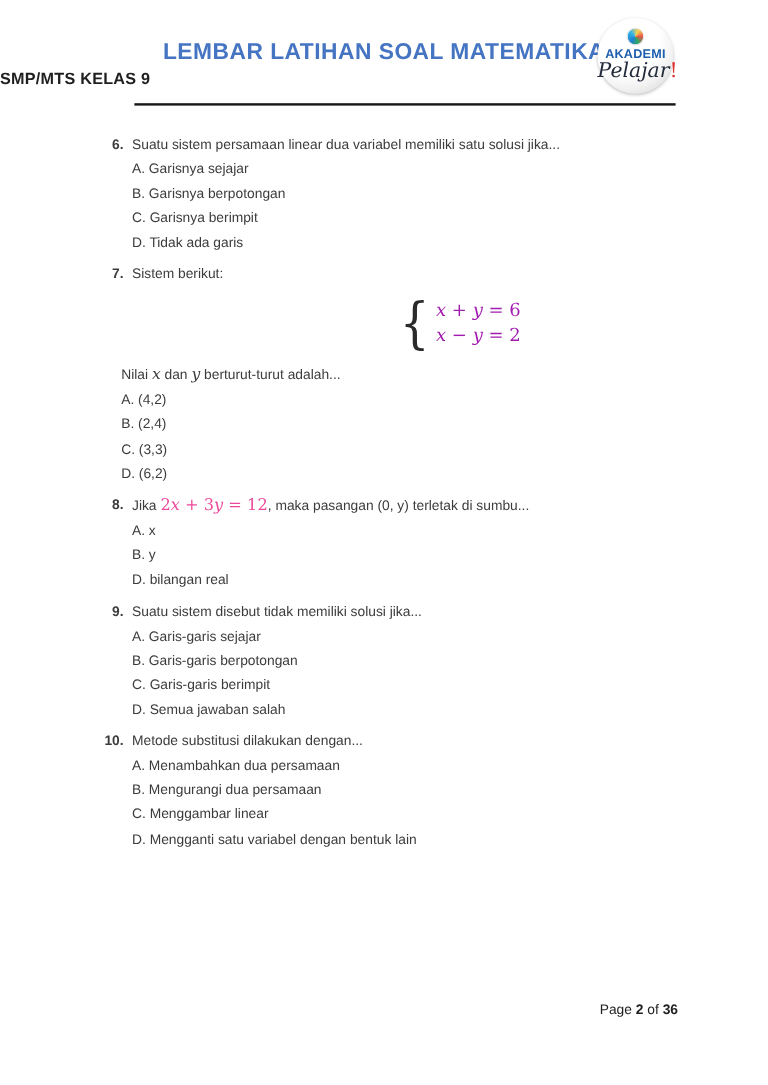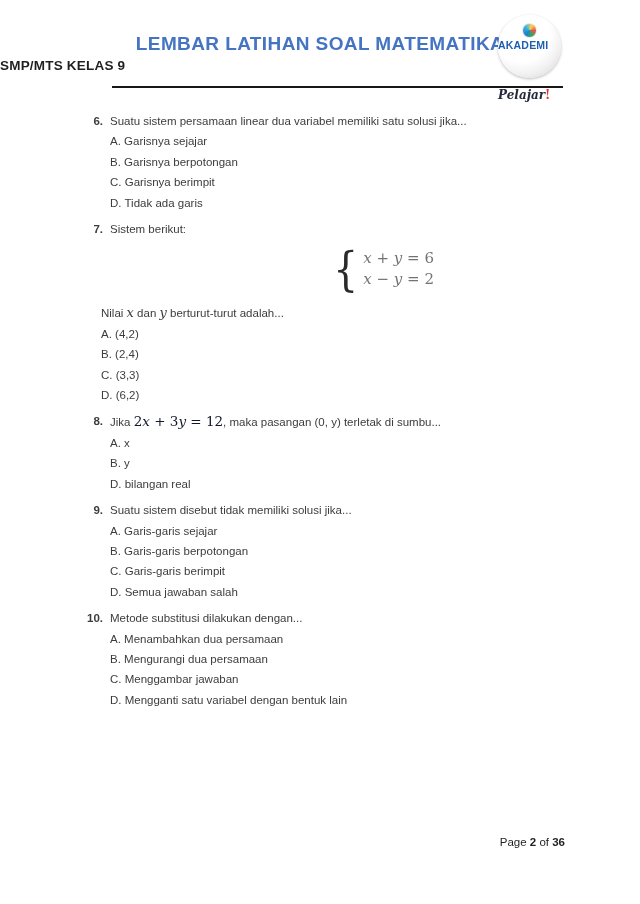--- a/index.html
+++ b/index.html
@@ -14,48 +14,48 @@
     text-align:center; font-size:19px; font-weight:bold; letter-spacing:0.4px;
     color:#4474C2; line-height:20px;
   }
   .subtitle {
     text-align:left; font-size:13.5px; font-weight:bold; letter-spacing:0.2px;
     color:#1f1f1f; margin-top:4px; line-height:15px;
   }
   .rule { margin:13px 0 0 112px; width:451px; height:2px; background:#171717; }
   .logo {
     position:absolute; top:15px; left:498px; width:63px; height:63px;
-    border-radius:50%; text-align:left;
+    border-radius:50%; text-align:center;
     background: radial-gradient(circle at 38% 30%, #ffffff 48%, #f1f1f1 68%, #d9d9d9 90%, #bfbfbf 100%);
     box-shadow: 0 1px 3px rgba(0,0,0,0.28);
   }
   .logo-icon {
     width:13px; height:13px; border-radius:50%; margin:8px auto 1px auto;
     background: conic-gradient(from 220deg, #1f7fd0, #35b6e8 26%, #ffd24d 46%, #e2574a 64%, #2fa861 82%, #1f7fd0);
     border:1px solid #e8e8e8;
   }
   .logo-akademi { font-size:10.5px; font-weight:bold; color:#1d5fae; letter-spacing:0.2px; line-height:13px; }
-  .logo-pelajar { font-family:"DejaVu Serif", serif; font-style:italic; font-weight:bold; font-size:12px; color:#232a3a; line-height:14px;margin-top:36px; }
+  .logo-pelajar { font-family:"DejaVu Serif", serif; font-style:italic; font-weight:normal; font-size:17px; color:#232a3a; line-height:14px; }
   .logo-pelajar .exclaim { color:#e03131; font-style:normal; }
   
   .content { padding:23px 75px 0 85px; font-size:11.5px; line-height:20.4px; }
   .q { display:flex; margin-bottom:6px; }
   .qnum { width:18px; min-width:18px; text-align:right; font-weight:bold; margin-right:7px; }
   .qbody { flex:1; }
   
   .system { display:flex; align-items:center; margin:8px 0 12px 246px; }
   .brace {
     font-family:"DejaVu Serif", serif; font-size:46px; line-height:44px;
     color:#2a2a2a; transform:scaleX(0.85); margin-right:3px; font-weight:normal;
   }
-  .eqrows { font-family:"DejaVu Serif", serif; font-size:15px; line-height:21px; color:#737373; }
+  .eqrows { font-family:"DejaVu Serif", serif; font-size:15px; line-height:21px; color:#a21caf; }
   .mi { font-family:"DejaVu Serif", serif; font-style:italic; }
   .fullline { margin-left:16px; line-height:20.4px; }
   .fullline .mi { font-size:13px; }
-  .imath { font-family:"DejaVu Serif", serif; font-size:13.5px; color:#0f172a;text-align:right; }
+  .imath { font-family:"DejaVu Serif", serif; font-size:13.5px; color:#ec4899;text-align:right; }
   .q7block { margin-bottom:6px; }
   
   .footer { position:absolute; top:836px; right:75px; font-size:11.5px; color:#1f1f1f; }
   .footer .b { font-weight:bold; }
 </style>
 </head>
 <body>
 
 <div class="page">
 
@@ -122,21 +122,21 @@
         <div class="opt">D. Semua jawaban salah</div>
       </div>
     </div>
 
     <div class="q">
       <div class="qnum">10.</div>
       <div class="qbody">
         <div>Metode substitusi dilakukan dengan...</div>
         <div class="opt">A. Menambahkan dua persamaan</div>
         <div class="opt">B. Mengurangi dua persamaan</div>
-        <div class="opt">C. Menggambar jawaban</div>
+        <div class="opt">C. Menggambar linear</div>
         <div class="opt">D. Mengganti satu variabel dengan bentuk lain</div>
       </div>
     </div>
 
   </div>
 
   <div class="footer"><span>Page </span><span class="b">2</span><span> of </span><span class="b">36</span></div>
 
 </div>
 

